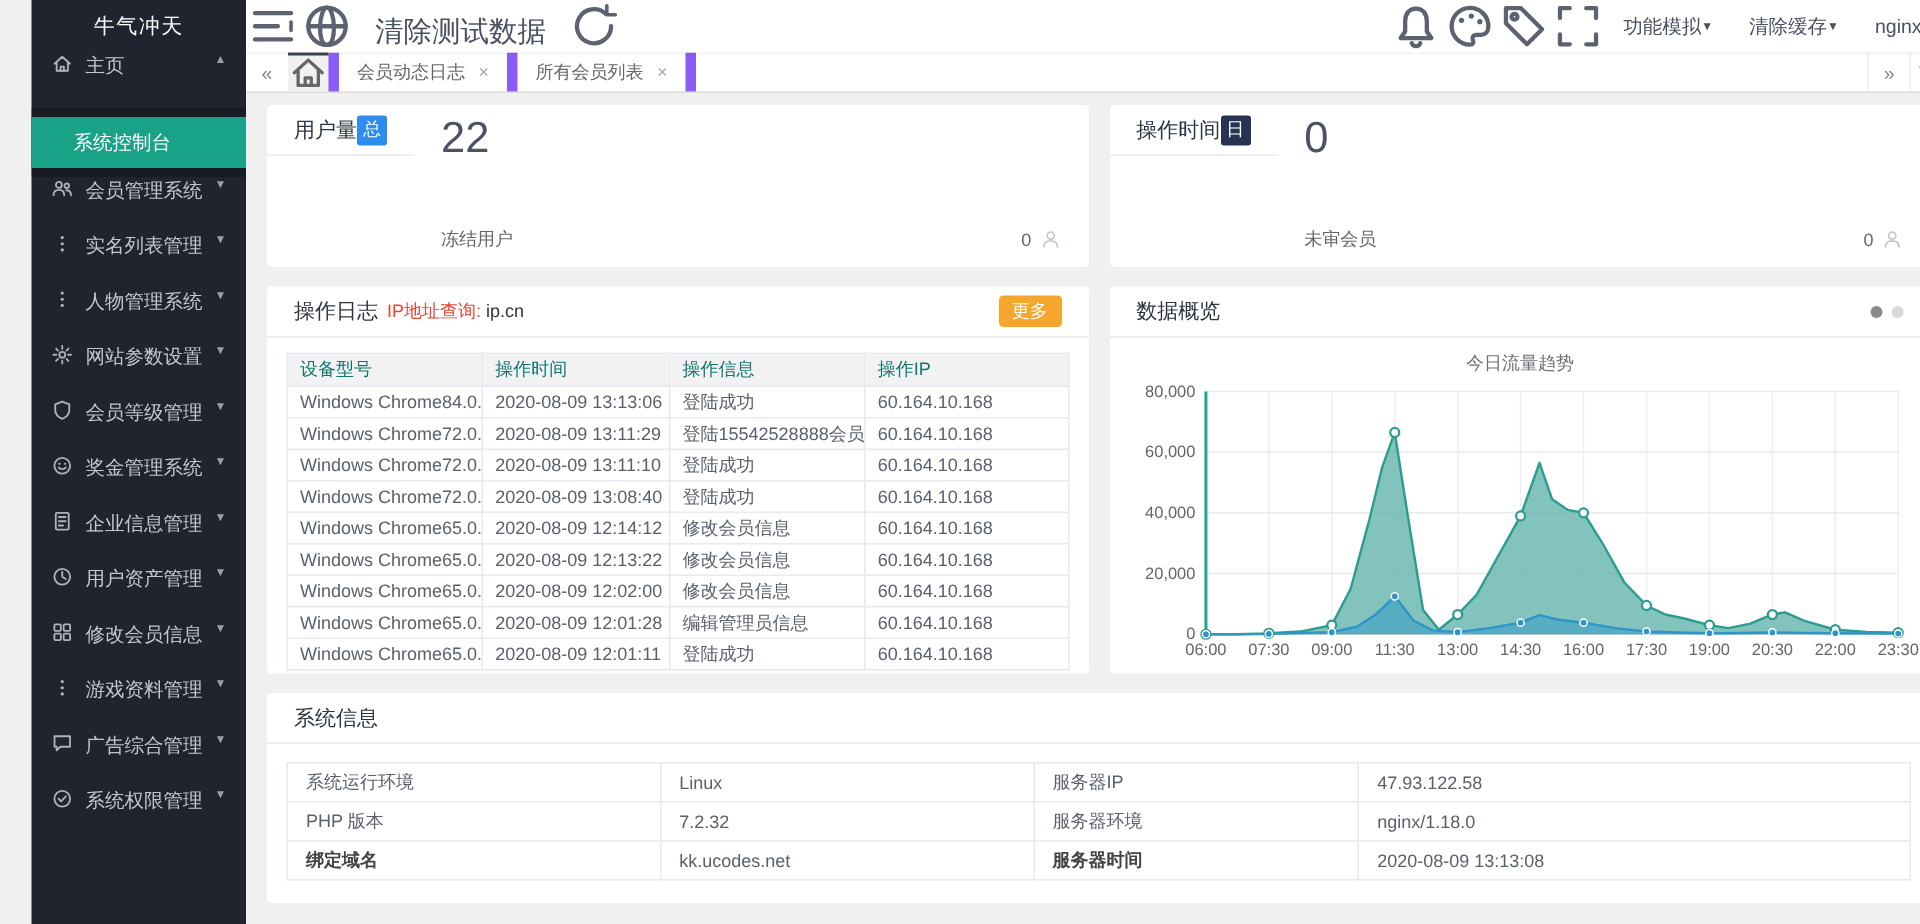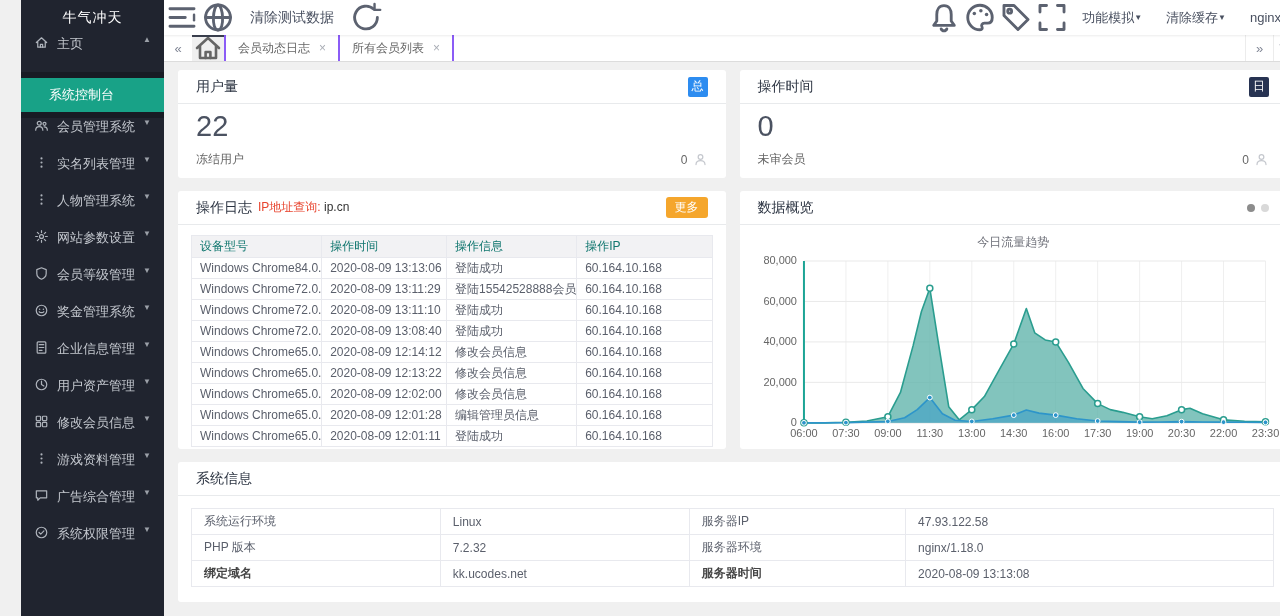--- a/index.html
+++ b/index.html
@@ -17,46 +17,46 @@
   .submenu { background:#181b24; padding:6px 0; }
   .submenu-item { height:34px; line-height:34px; padding-left:28px; font-size:13px; cursor:pointer; color:#c3c7ce; }
   .submenu-item.active { background:#18a287; color:#fff; }
 
   
   .main { flex:1; display:flex; flex-direction:column; min-width:0; }
 
   .navbar { height:35px; background:#fff; display:flex; align-items:center; box-shadow:0 1px 2px rgba(0,0,0,.08); position:relative; z-index:3; }
   .nav-btn { width:36px; height:35px; display:flex; align-items:center; justify-content:center; color:#5c6270; cursor:pointer; }
   .nav-btn svg { width:16px; height:16px; }
-  .nav-text-btn { background:none; border:none; font-family:inherit; font-size:14px; color:#495060; padding:8px 14px; height:35px; cursor:pointer; }
+  .nav-text-btn { background:none; border:none; font-family:inherit; font-size:19px; color:#495060; padding:8px 14px; height:35px; cursor:pointer; }
   .navbar .spacer { flex:1; }
   .nav-drop { display:flex; align-items:center; gap:0; padding:0 12px; height:35px; font-size:13px; color:#495060; cursor:pointer; }
   .nav-drop .caret { font-size:8px; color:#495060; }
 
   .tabbar { height:27px; background:#fff; border-bottom:1px solid #dcdcdc; display:flex; align-items:stretch; position:relative; z-index:2; }
   .tab-nav { width:28px; display:flex; align-items:center; justify-content:center; color:#808695; font-size:13px; cursor:pointer; }
-  .tab { display:flex; align-items:center; padding:0 12px; font-size:12px; color:#666; border-right:2px solid #8b5cf6; cursor:pointer; position:relative;text-align:center; }
+  .tab { display:flex; align-items:center; padding:0 12px; font-size:12px; color:#666; border-right:7px solid #8b5cf6; cursor:pointer; position:relative;text-align:center; }
   .tab.home { width:34px; justify-content:center; background:#f0f0f0; padding:0; }
   .tab.home::before { content:""; position:absolute; top:-1px; left:0; right:0; height:3px; background:#3c4150; }
   .tab.home svg { width:13px; height:13px; color:#666; }
   .tab .close { margin-left:9px; color:#a9adb5; font-size:12px; }
   .tabbar .spacer { flex:1; }
   .tab-side { width:28px; border-left:1px solid #ececec; display:flex; align-items:center; justify-content:center; color:#808695; cursor:pointer; }
   .tab-side svg { width:11px; height:11px; }
 
   
   .content { flex:1; padding:8px 14px 14px; overflow:hidden; display:flex; flex-direction:column; gap:13px; background:#f0f0f0; }
   .row2 { display:flex; gap:14px; }
   .card { background:#fff; border-radius:3px; flex:1; min-width:0; }
   .card-head { height:34px; display:flex; align-items:center; padding:0 18px; border-bottom:1px solid #e8eaec; }
   .card-title { font-size:14px; color:#2c3442; }
   .card-head .spacer { flex:1; }
 
   
-  .stat-card { height:108px; display:flex; flex-direction:column; }
+  .stat-card { height:108px; display:flex; flex-direction:row; }
   .badge { min-width:20px; height:20px; border-radius:2px; color:#fff; font-size:12px; display:flex; align-items:center; justify-content:center; padding:0 4px; cursor:pointer; }
   .stat-body { padding:6px 18px 10px; flex:1; display:flex; flex-direction:column; }
   .stat-value { font-size:29px; color:#4b5261; }
   .stat-foot { margin-top:auto; display:flex; align-items:center; font-size:12px; color:#666; }
   .stat-foot .spacer { flex:1; }
   .stat-foot .person { width:15px; height:15px; color:#c5c8ce; margin-left:5px; }
   .stat-foot .person svg { width:15px; height:15px; }
 
   
   .log-card { height:258px; }

